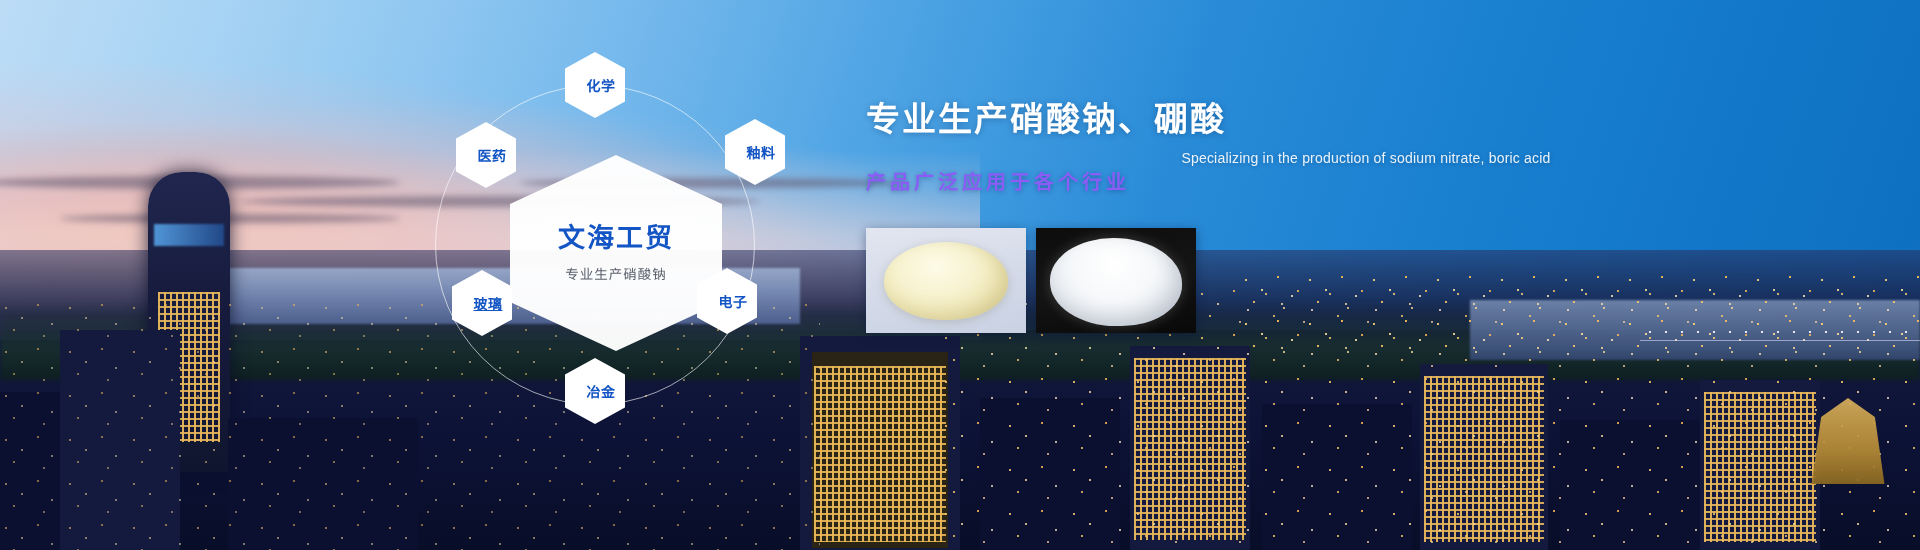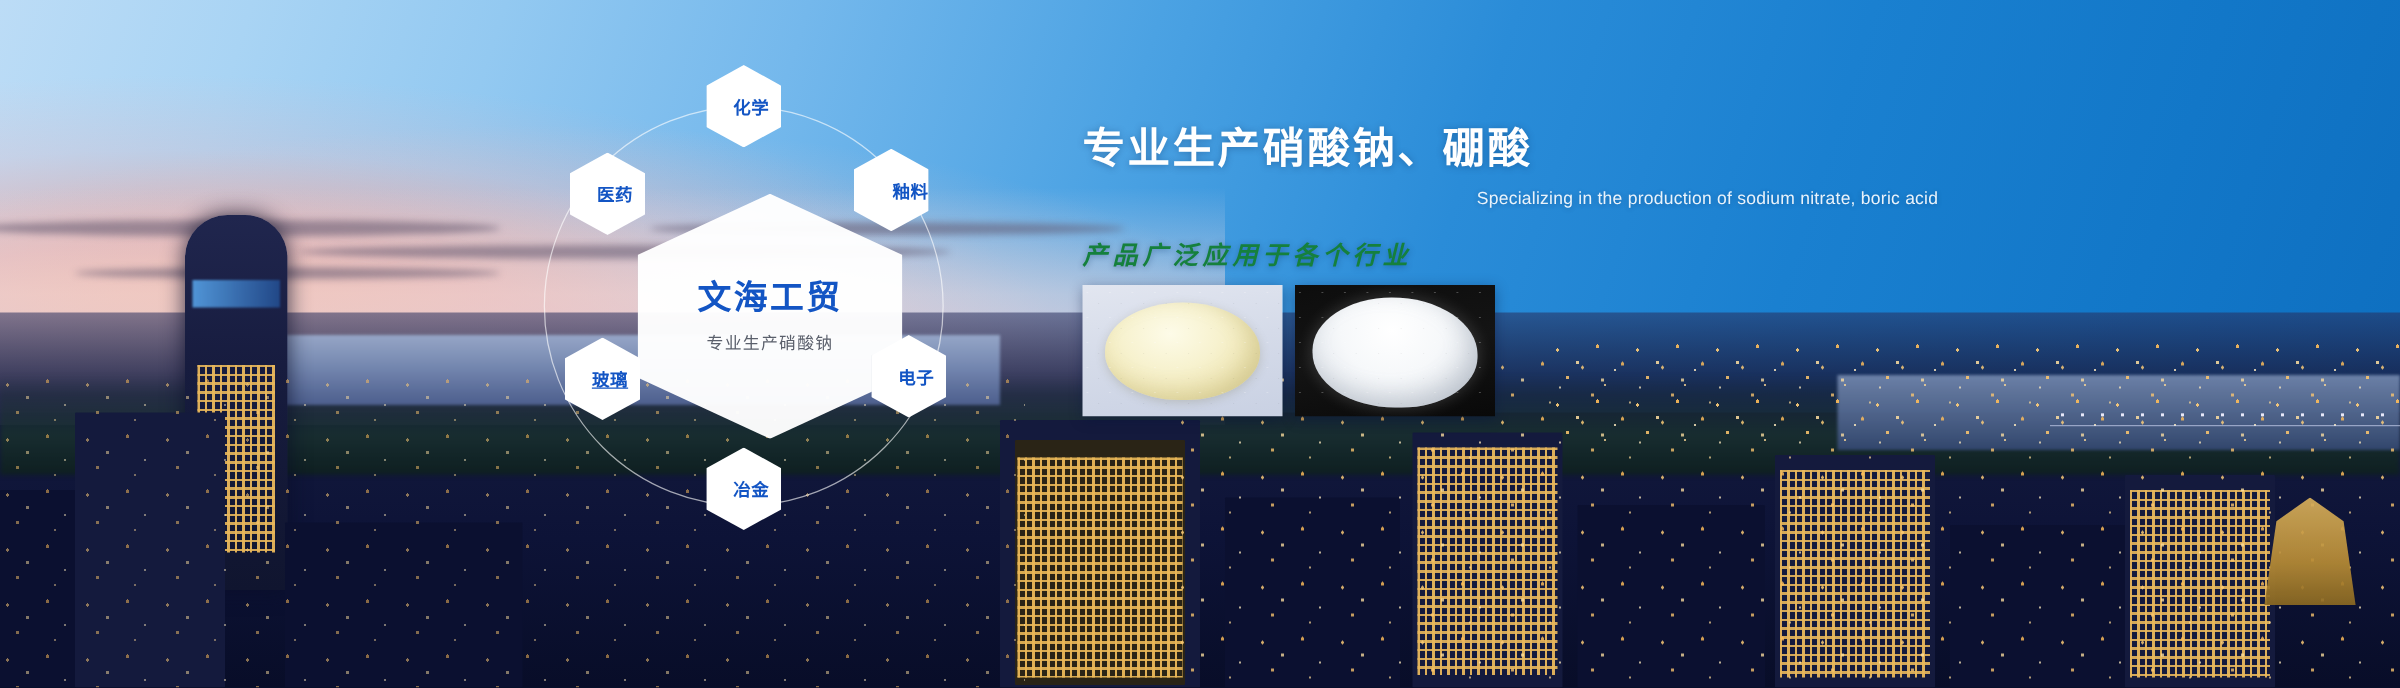--- a/index.html
+++ b/index.html
@@ -159,24 +159,23 @@
     letter-spacing:2px; line-height:1.25;
     text-shadow:0 1px 6px rgba(10,40,90,.35);
   }
   .copy .en {
     margin-top:9px;
     font-size:14px; color:#eaf3fb; letter-spacing:.2px;
     text-shadow:0 1px 4px rgba(10,40,90,.3);
     text-align:center;
   }
   .copy .slogan {
-    margin-top:22px;
     font-family:"Liberation Serif","DejaVu Serif",serif;
-    font-style:italic; font-weight:bold;
-    font-size:20px; color:#15803d; letter-spacing:4px;
+    font-weight:bold;
+    font-size:20px; color:#8b5cf6; letter-spacing:4px;
     text-shadow:0 1px 5px rgba(10,40,90,.4);
   }
 
   
   .photos { position:absolute; left:866px; top:228px; display:flex; gap:10px; }
   .photo {
     width:160px; height:105px;
     position:relative; overflow:hidden;
     box-shadow:0 2px 10px rgba(5,20,60,.4);
   }
@@ -256,21 +255,21 @@
     <div class="ring"></div>
 
     <div class="hex hex-center">
       <div class="title">文海工贸</div>
       <div class="sub">专业生产硝酸钠</div>
     </div>
 
     <div class="hex hex-sm" style="left:565px; top:52px;">
         <span>化学</span>
       </div>
-    <div class="hex hex-sm" style="left:683px; top:119px;align-items:flex-end;">
+    <div class="hex hex-sm" style="left:725px; top:119px;">
         <span>釉料</span>
       </div>
     <div class="hex hex-sm" style="left:697px; top:268px;">
         <span>电子</span>
       </div>
     <div class="hex hex-sm" style="left:565px; top:358px;">
         <span>冶金</span>
       </div>
     <div class="hex hex-sm" style="left:452px; top:270px;text-decoration:underline;">
         <span>玻璃</span>

